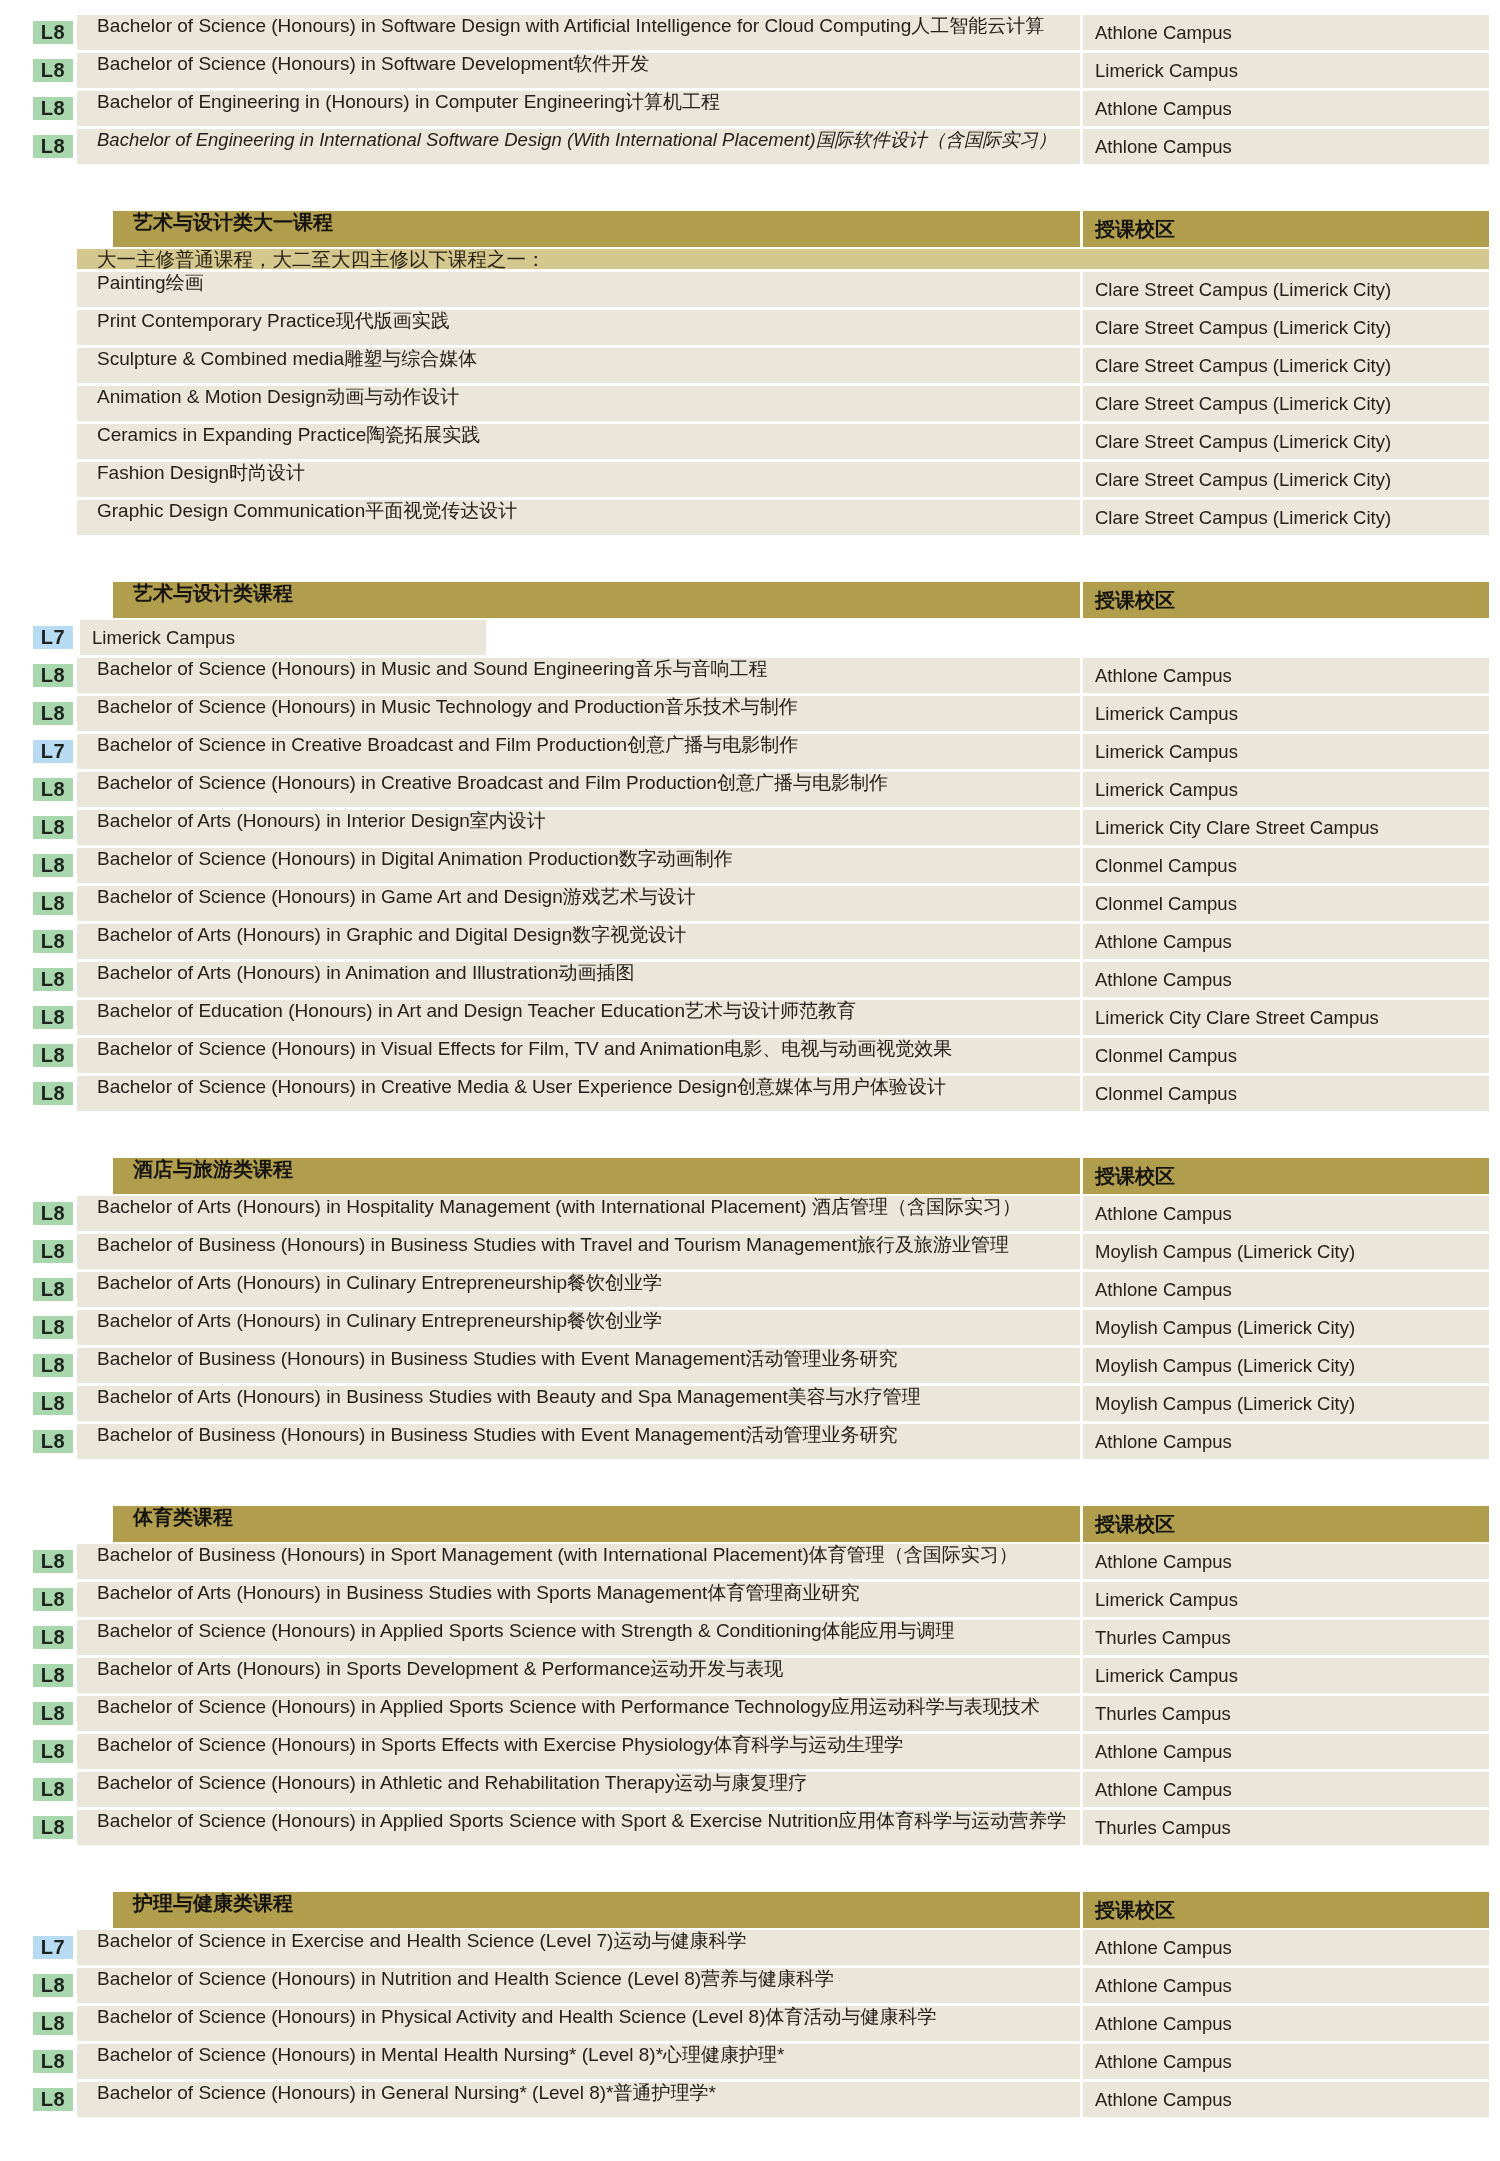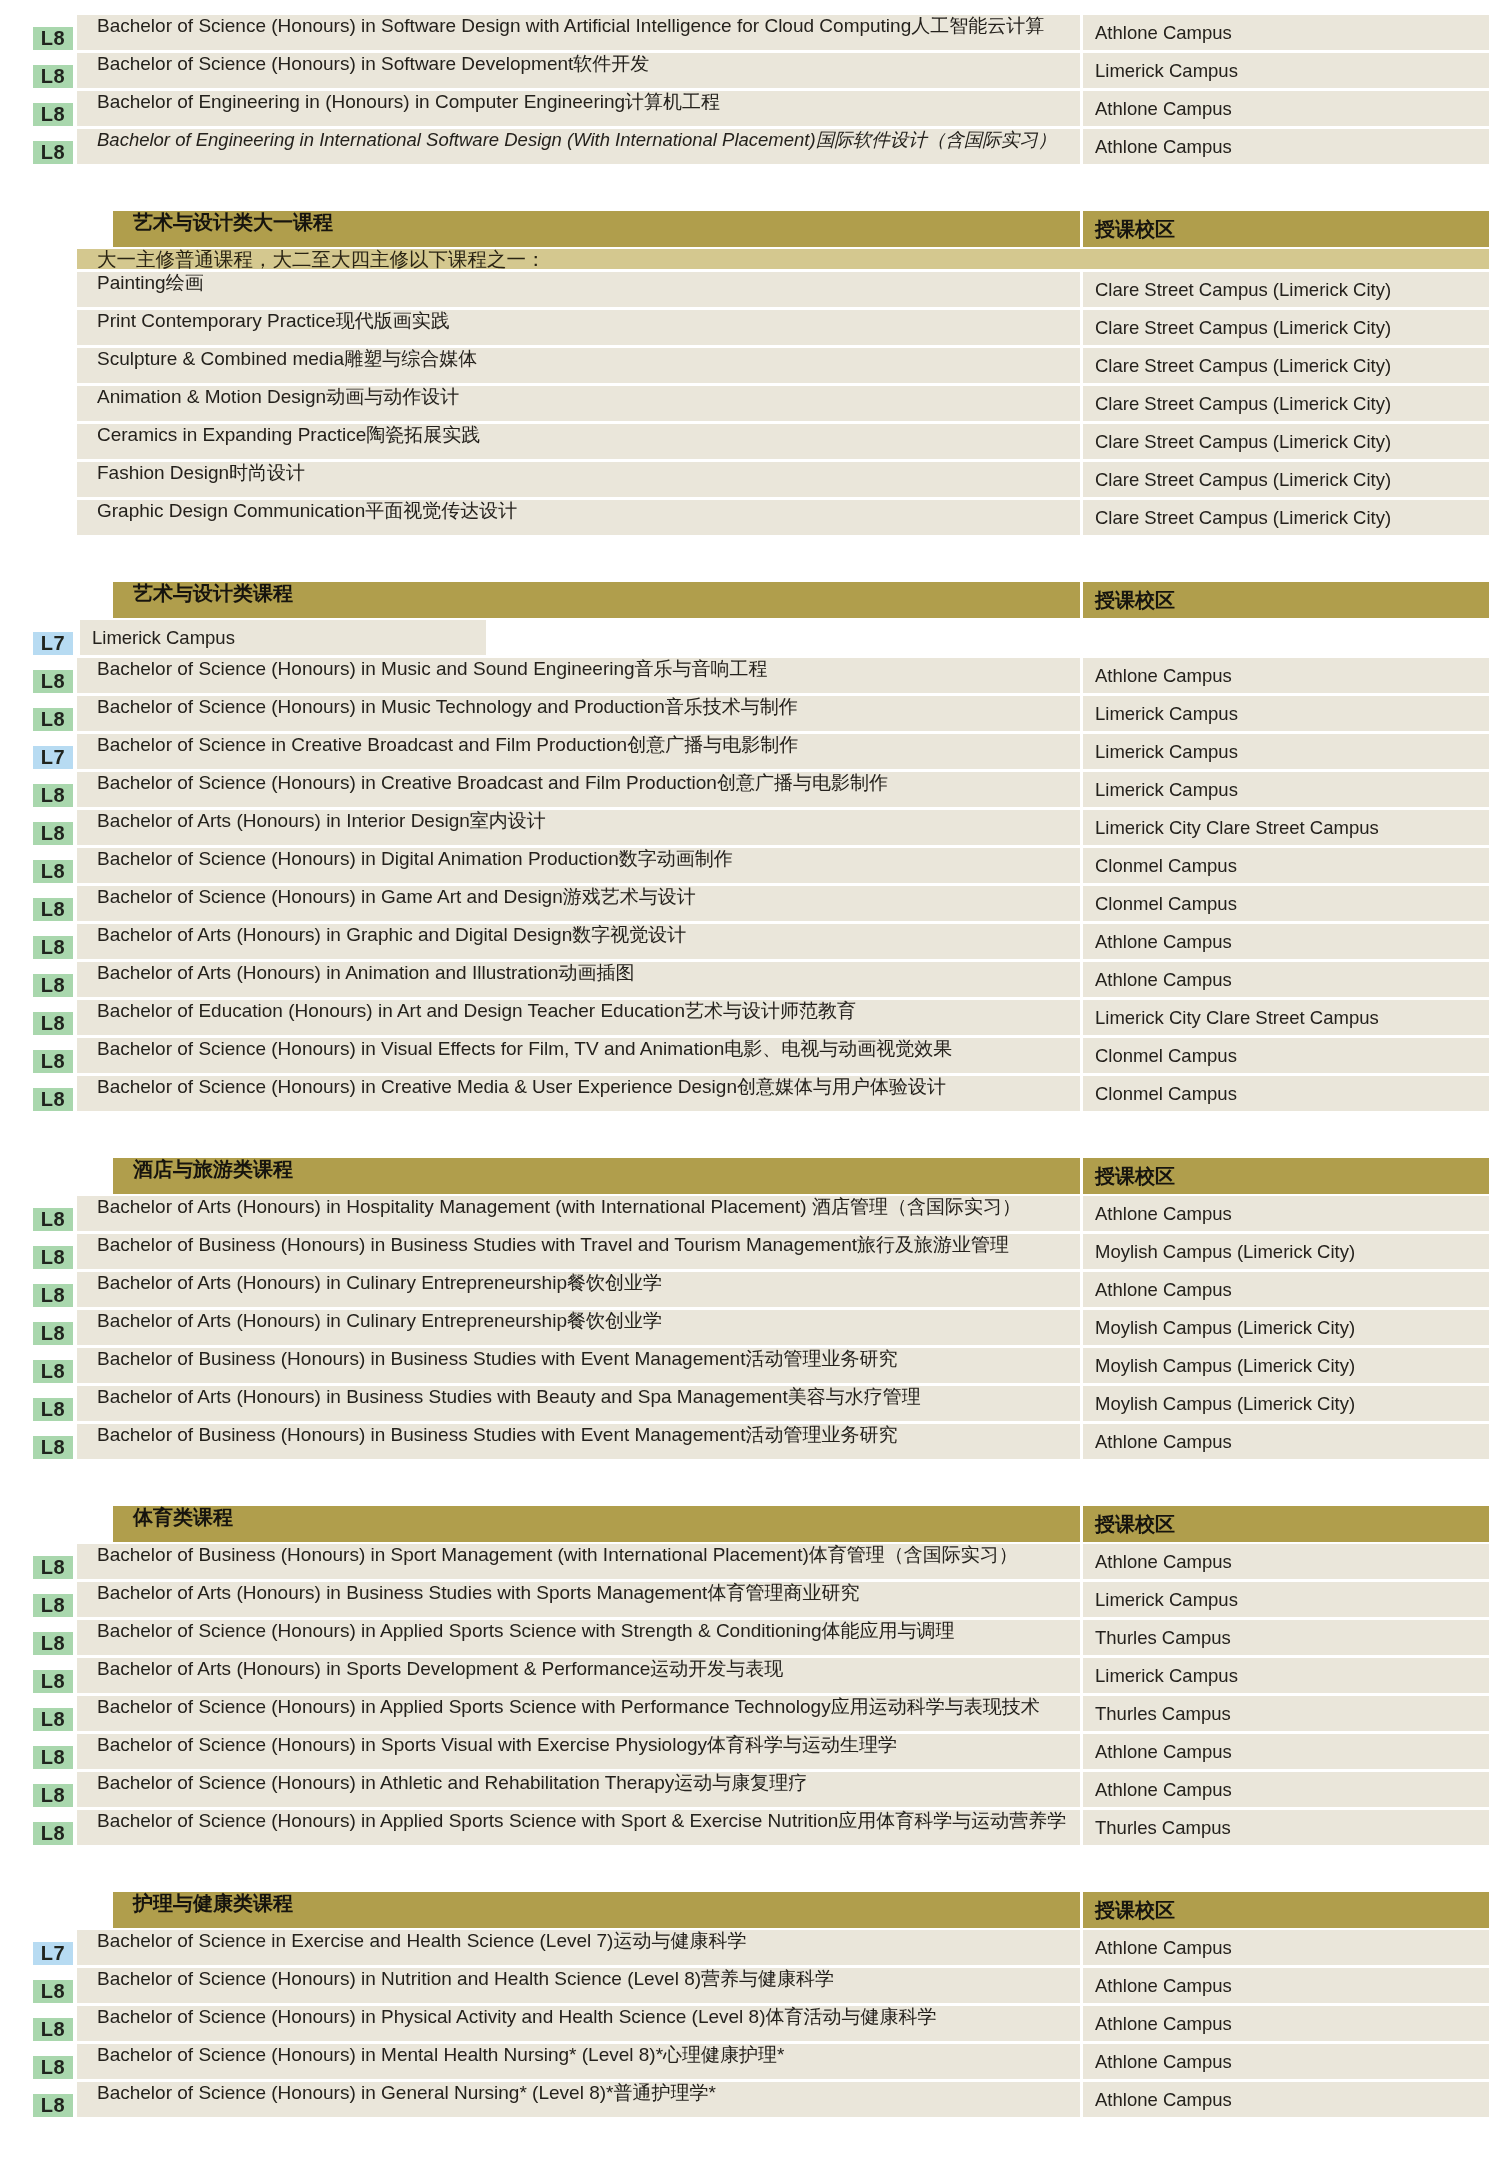--- a/index.html
+++ b/index.html
@@ -11,21 +11,21 @@
   }
   *{box-sizing:border-box;}
   html,body{margin:0;padding:0;}
   body{
     width:1500px;height:2161px;overflow:hidden;
     background:#ffffff;color:var(--text);
     font-family:"Liberation Sans","DejaVu Sans",sans-serif;
   }
   .section{margin-left:33px;margin-right:11px;margin-top:47px;}
   .section:first-child{margin-top:15px;}
-  .row{display:flex;align-items:flex-end;margin-bottom:3px;}
+  .row{display:flex;align-items:center;margin-bottom:3px;}
   .row.header-row{margin-bottom:2px;gap:36px;}
   .badge-slot{width:40px;margin-right:4px;display:flex;flex:0 0 40px;}
   .badge{
     width:100%;display:flex;align-items:center;justify-content:center;
     font-weight:bold;font-size:20px;color:var(--badge-text);letter-spacing:0.5px;
   }
   .main{flex:1;display:flex;min-width:0;}
   .cell{
     display:flex;align-items:center;white-space:nowrap;overflow:hidden;
     height:35px;background:var(--row-bg);
@@ -393,21 +393,21 @@
         <div class="main">
           <div class="cell course-cell fit">Bachelor of Science (Honours) in Applied Sports Science with Performance Technology应用运动科学与表现技术</div>
           <div class="cell campus-cell fit">Thurles Campus</div>
         </div>
       </div>
       <div class="row">
         <div class="badge-slot">
           <span class="badge" style="background: rgb(169, 215, 173);">L8</span>
         </div>
         <div class="main">
-          <div class="cell course-cell fit">Bachelor of Science (Honours) in Sports Visual with Exercise Physiology体育科学与运动生理学</div>
+          <div class="cell course-cell fit">Bachelor of Science (Honours) in Sports Effects with Exercise Physiology体育科学与运动生理学</div>
           <div class="cell campus-cell fit">Athlone Campus</div>
         </div>
       </div>
       <div class="row">
         <div class="badge-slot">
           <span class="badge" style="background: rgb(169, 215, 173);">L8</span>
         </div>
         <div class="main">
           <div class="cell course-cell fit">Bachelor of Science (Honours) in Athletic and Rehabilitation Therapy运动与康复理疗</div>
           <div class="cell campus-cell fit">Athlone Campus</div>

